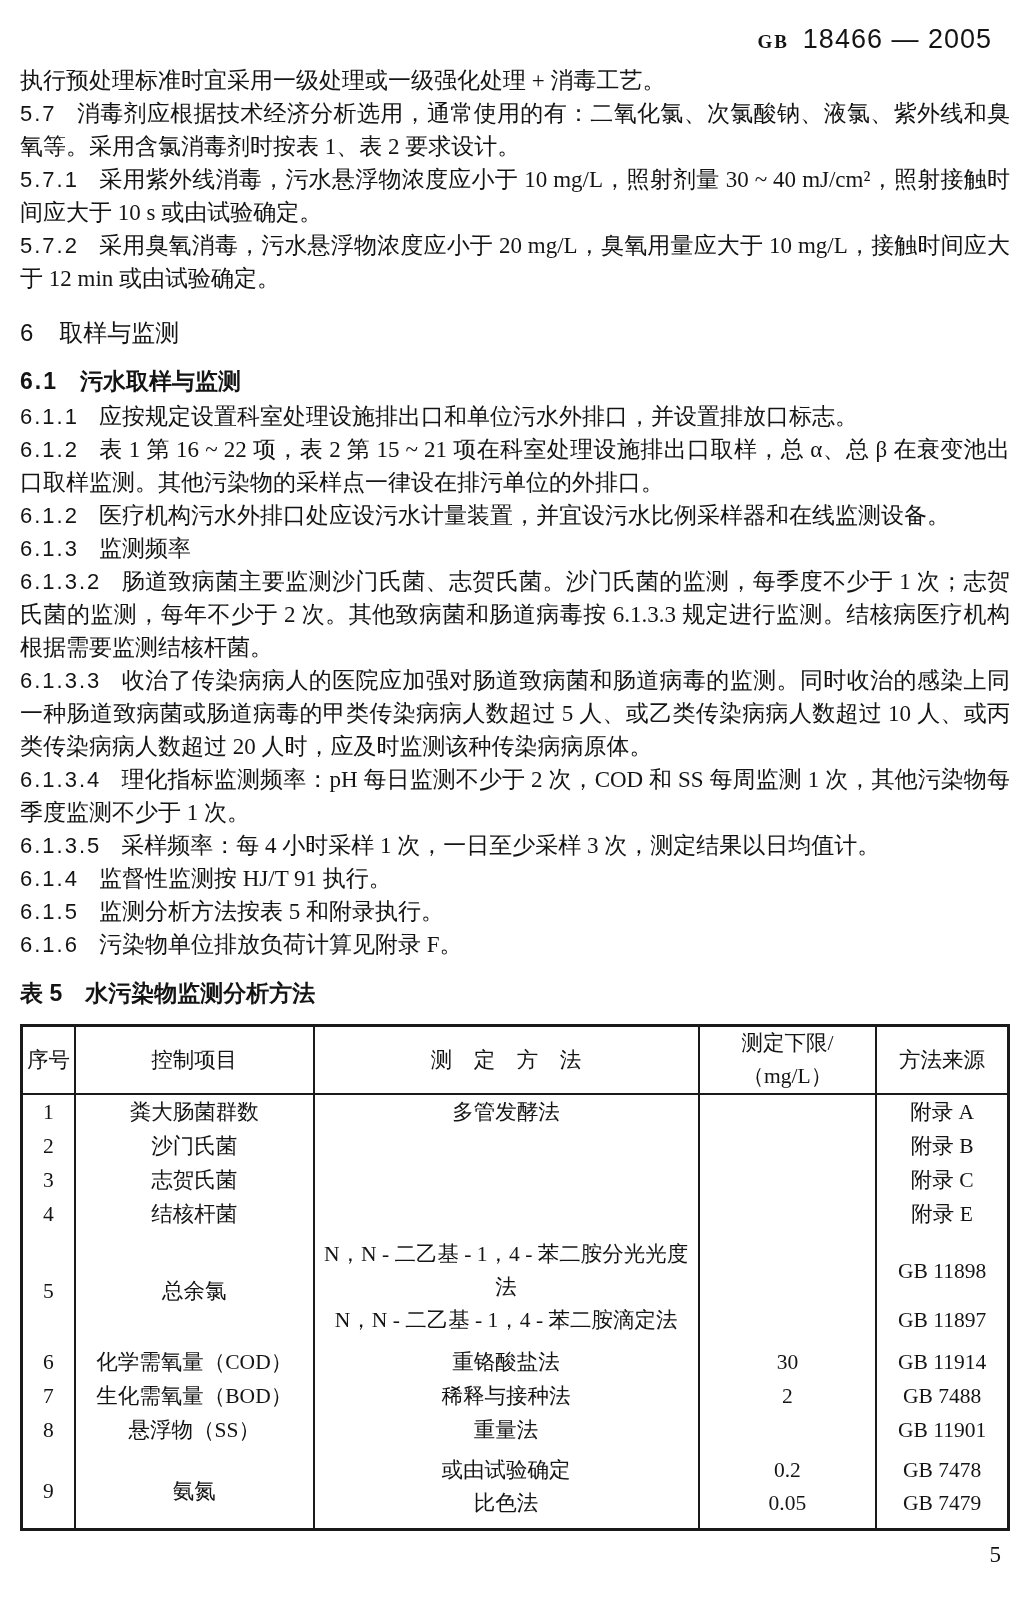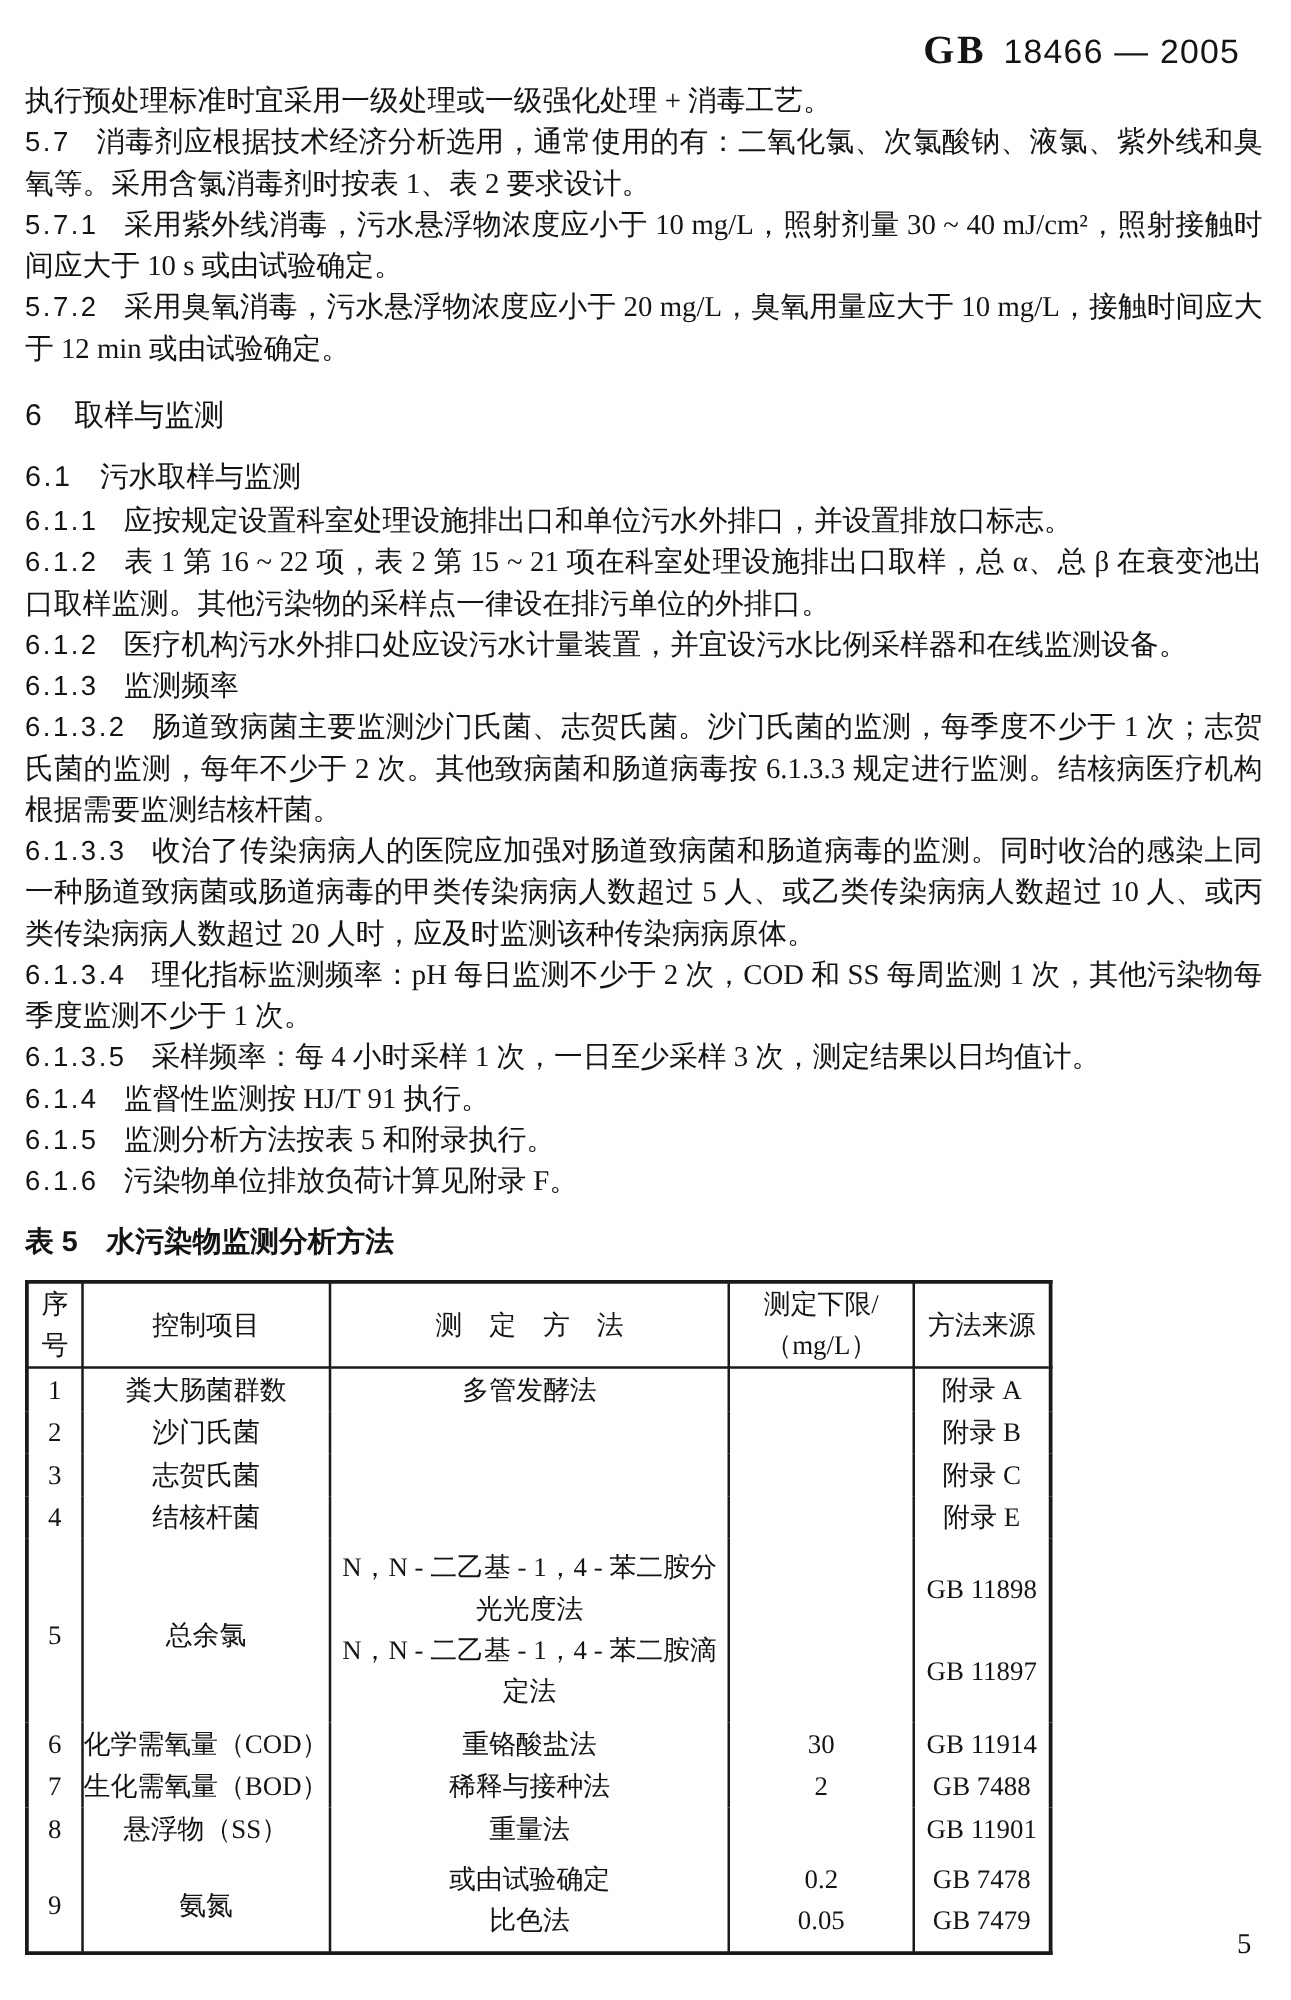--- a/index.html
+++ b/index.html
@@ -9,51 +9,51 @@
     background:#ffffff;
     color:#141414;
     font-family:"Liberation Serif","DejaVu Serif",serif;
     overflow:hidden;
     box-sizing:border-box;
     padding:24px 23px 0 20px;
   }
   
   .std-header { text-align:right; height:34px; line-height:30px; padding-right:18px; }
   .std-header .gb {
-    font-weight:bold; font-size:32px; letter-spacing:2px; margin-right:14px;text-align:center;
+    font-weight:bold; font-size:19px; letter-spacing:2px; margin-right:14px;text-align:center;
   }
   .std-header .code { font-size:27px; letter-spacing:1px; font-family:"Liberation Sans","DejaVu Sans",sans-serif; }
   
   .doc-body { margin-top:6px; font-size:23px; line-height:33px; text-align:justify; }
   .para { margin:0; }
   .cnum {
     font-family:"Liberation Sans","DejaVu Sans",sans-serif;
     font-weight:normal; letter-spacing:2px; padding-right:20px; font-size:22px;
   }
   .h-sec {
     font-family:"Liberation Sans","DejaVu Sans",sans-serif;
     font-weight:normal; font-size:24px; line-height:33px;
     margin:21px 0 0 0;
   }
   .h-sec .hnum { letter-spacing:2px; padding-right:24px; }
   .h-sub {
     font-family:"Liberation Sans","DejaVu Sans",sans-serif;
-    font-weight:normal; font-size:23px; line-height:33px;
+    font-weight:bold; font-size:23px; line-height:33px;
     margin:16px 0 2px 0;
   }
   .h-sub .hnum { letter-spacing:2px; padding-right:22px; }
   
   .tbl-title {
     text-align:left;
     font-family:"Liberation Sans","DejaVu Sans",sans-serif;
     font-weight:bold; font-size:23px;
     margin-top:16px; margin-bottom:14px;
   }
   table.t5 {
-    width:822px; border-collapse:collapse; table-layout:fixed;
+    width:990px; border-collapse:collapse; table-layout:fixed;
     border:3px solid #1a1a1a;
     font-size:21.5px;
   }
   table.t5 th, table.t5 td {
     border-left:2px solid #1a1a1a; border-right:2px solid #1a1a1a;
     text-align:center; vertical-align:middle;
     font-weight:normal; padding:0; overflow:hidden;
   }
   table.t5 thead th { border-bottom:2px solid #1a1a1a; height:42px; }
   table.t5 tbody td { height:34px; }

